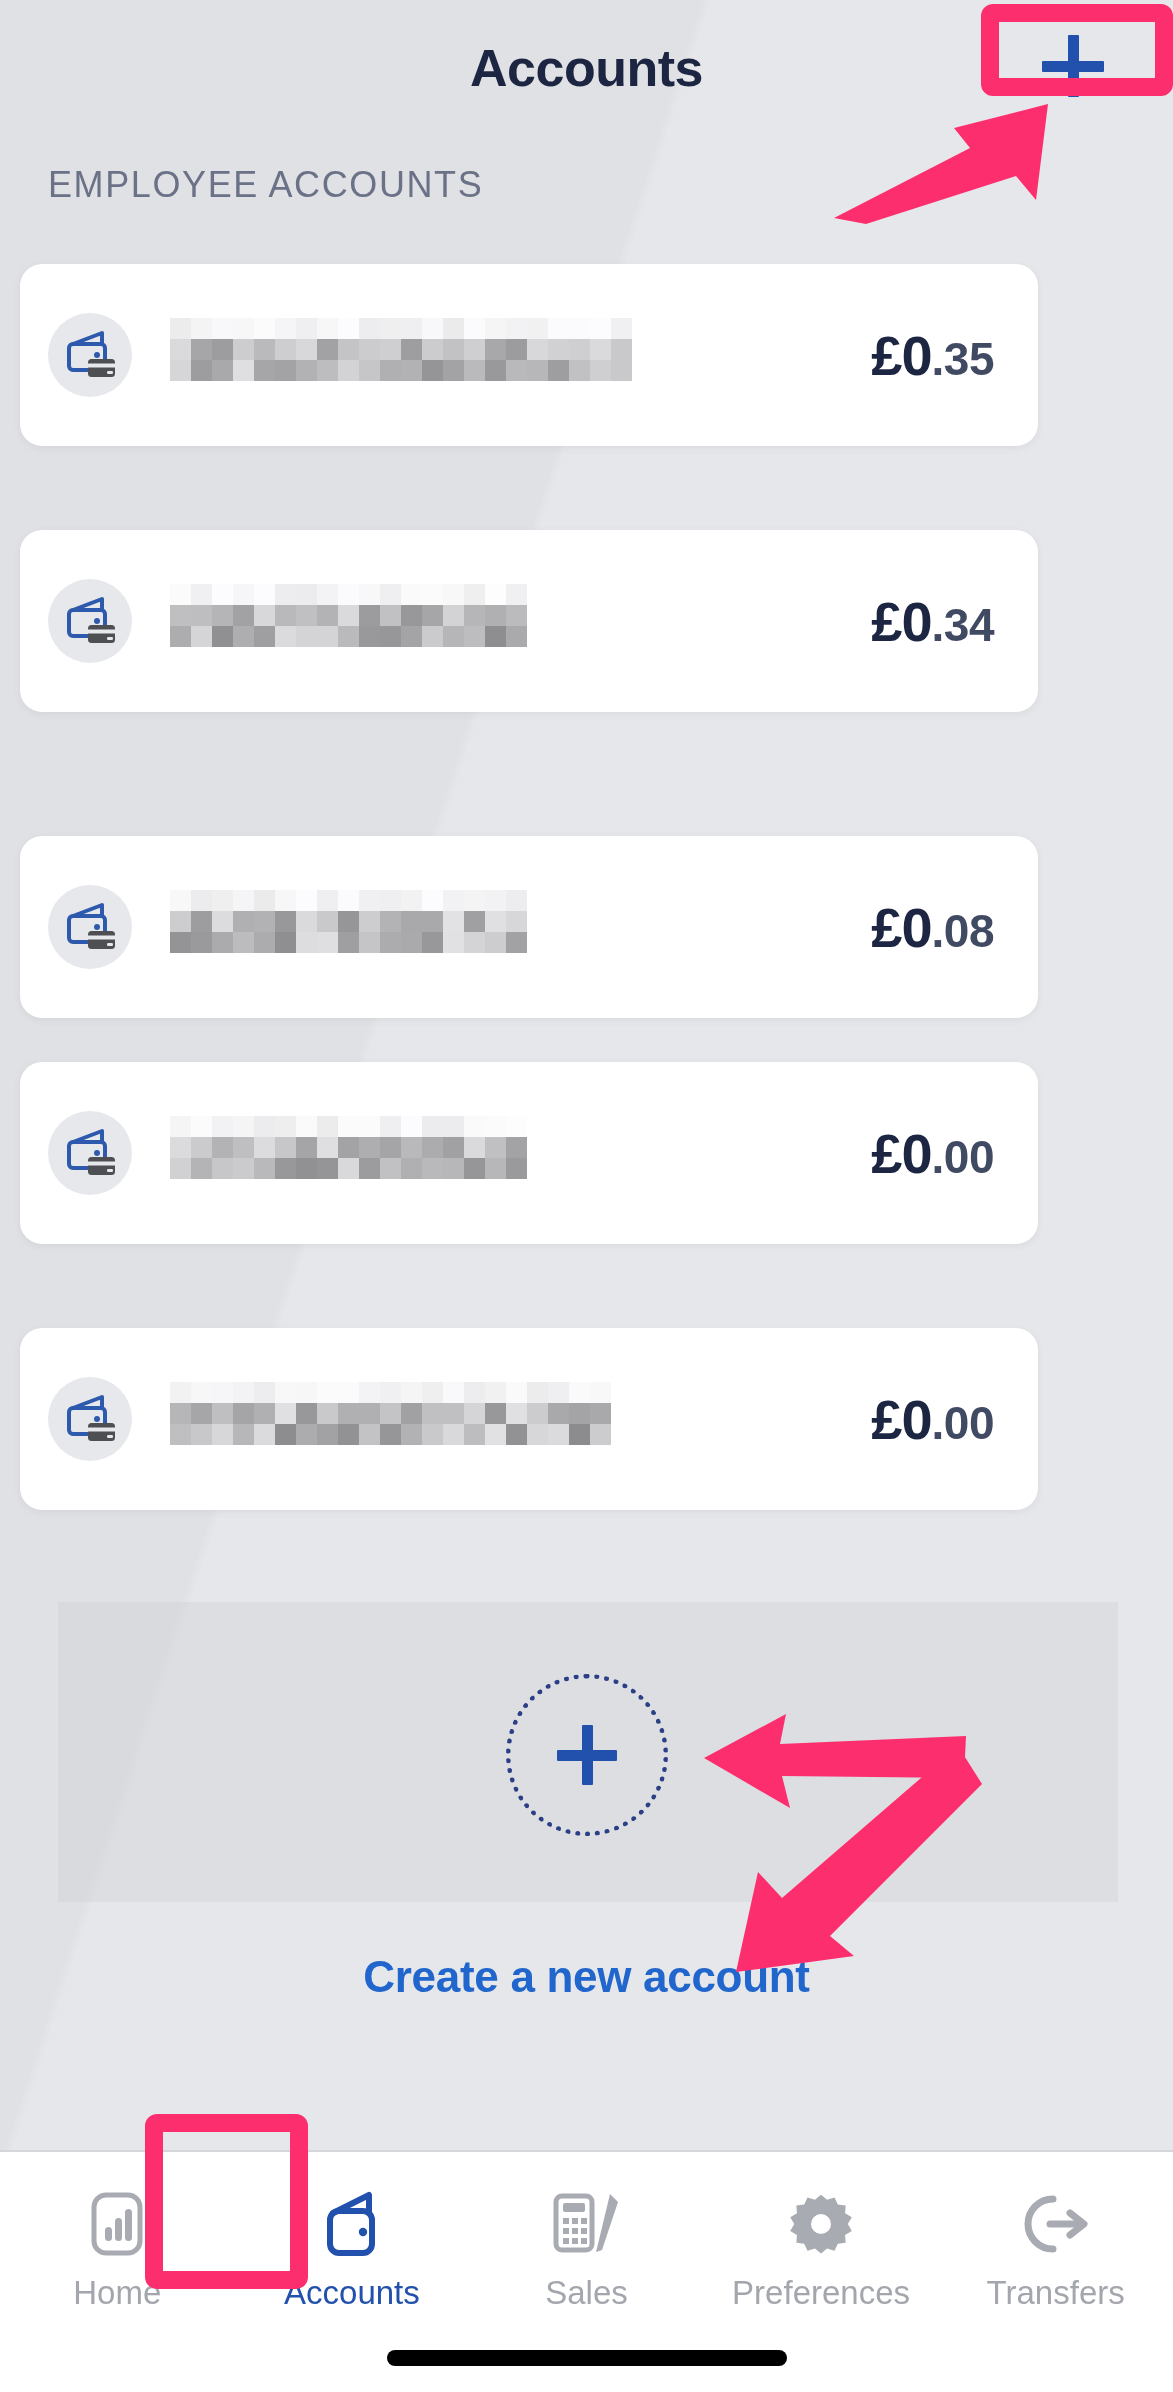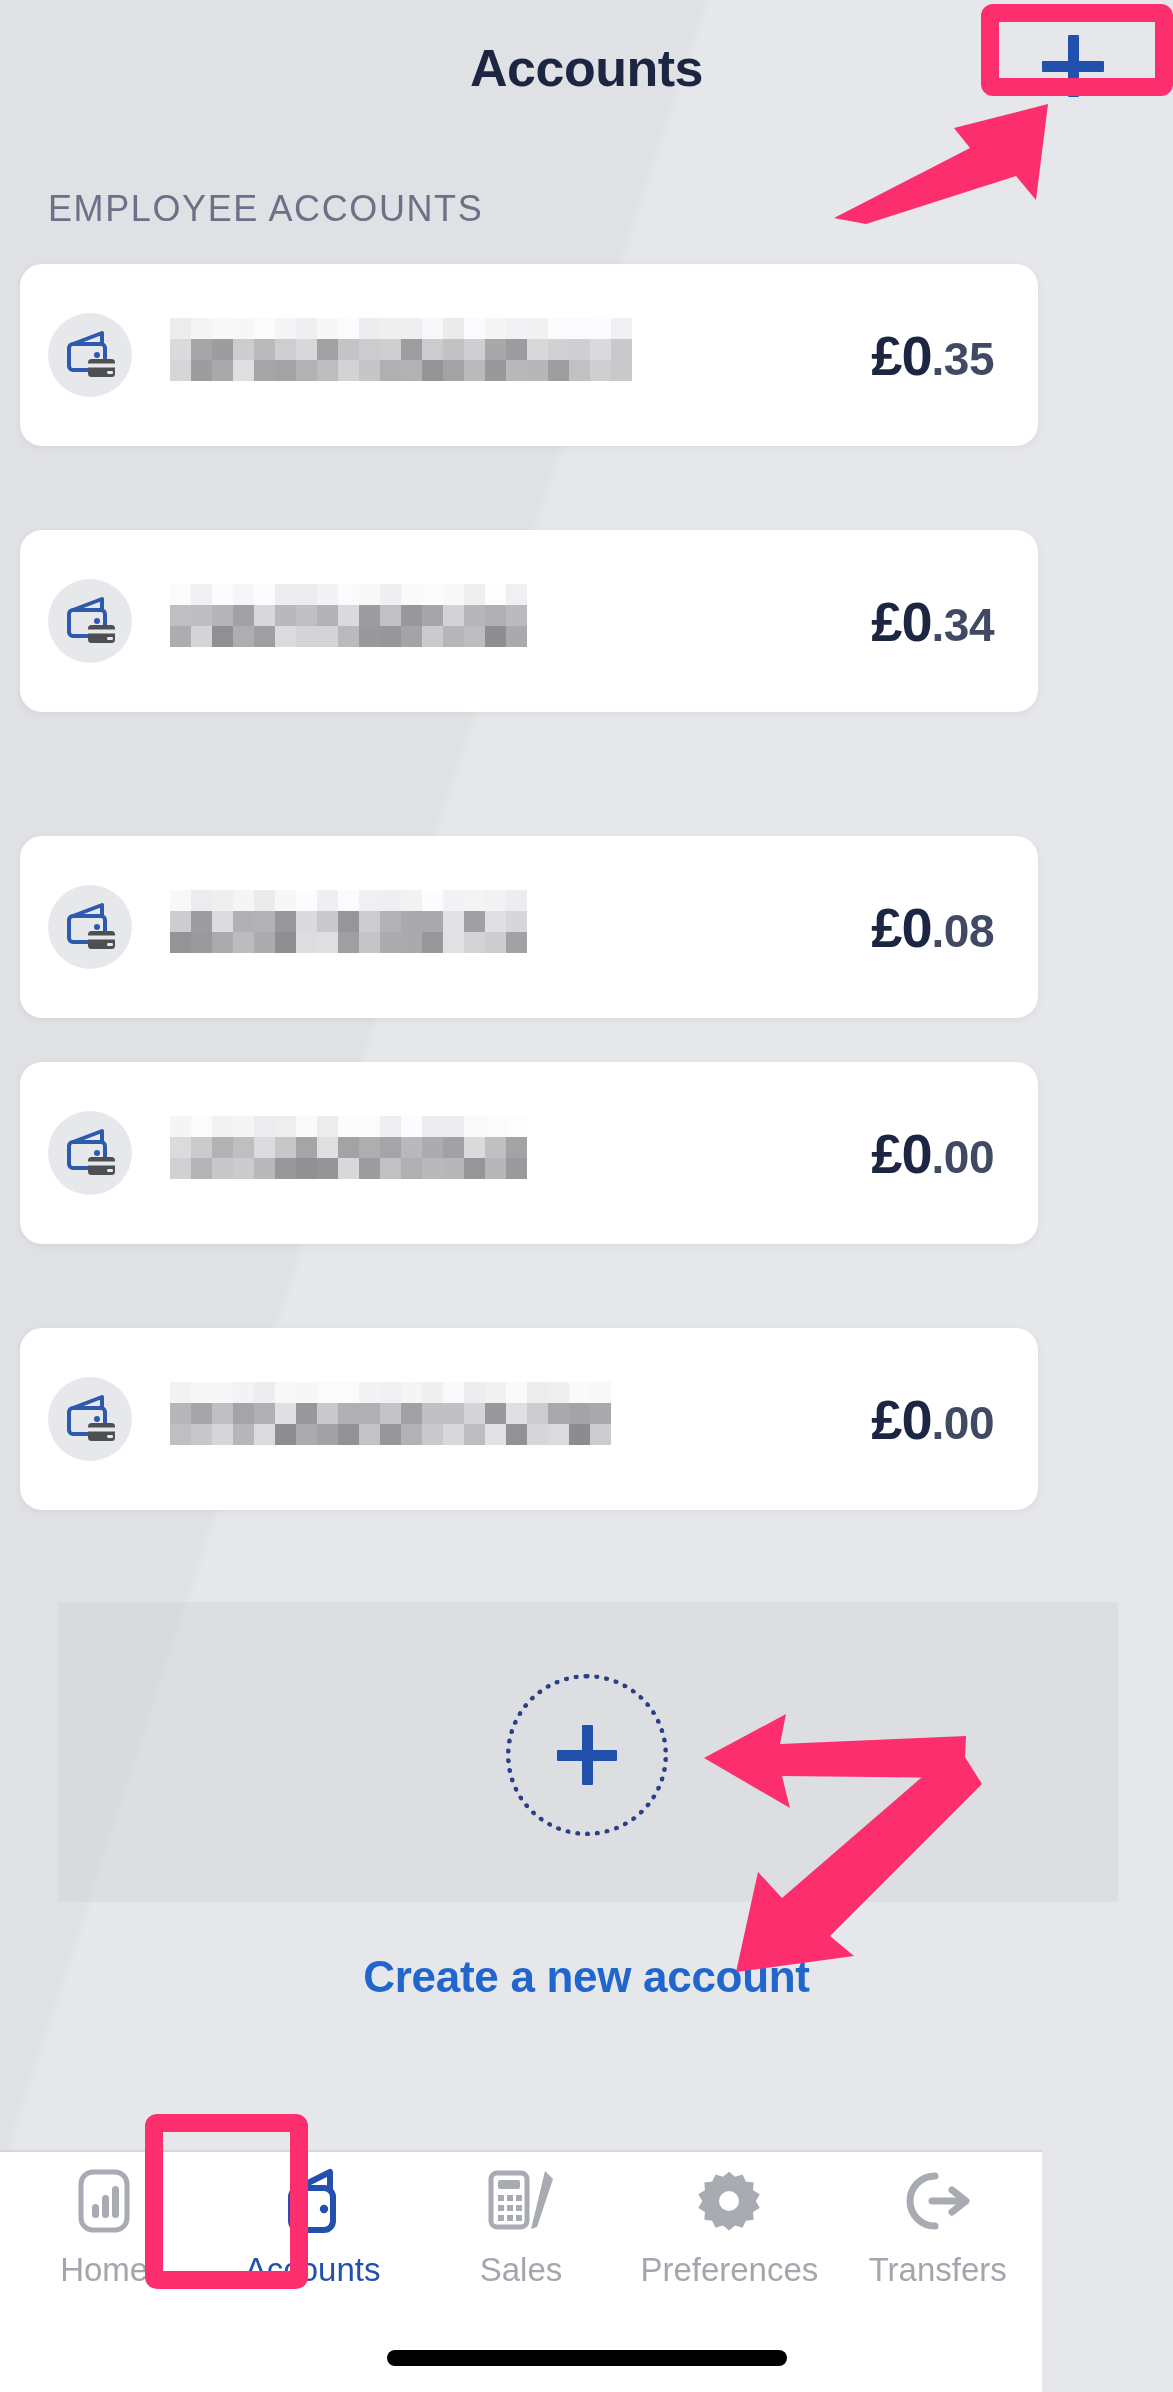--- a/index.html
+++ b/index.html
@@ -46,21 +46,21 @@
     position: absolute; border: 18px solid #fd2e6e; border-radius: 12px;
     z-index: 40; pointer-events: none;
   }
   #annot-add { left: 981px; top: 4px; width: 192px; height: 92px; }
   #annot-tab { left: 145px; top: 2114px; width: 163px; height: 175px; }
 
   .annot-arrow { position: absolute; z-index: 41; pointer-events: none; }
 
   
   .section-label {
-    position: absolute; left: 48px; top: 188px;
+    position: absolute; left: 48px; top: 164px;
     font-size: 36px; font-weight: 500; color: #6b7288;
     letter-spacing: 1.6px;
   }
 
   
   .card-list { position: absolute; left: 0; top: 0; width: 1173px; }
   .account-card {
     position: absolute; left: 20px; width: 1018px; height: 182px;
     background: #ffffff; border-radius: 22px;
     box-shadow: 0 2px 7px rgba(90, 95, 115, 0.09);
@@ -113,25 +113,25 @@
   .create-label {
     position: absolute; left: 0; right: 0; top: 1952px;
     text-align: center;
     font-size: 44px; font-weight: 700; color: #2166cc;
     letter-spacing: -0.3px;
     z-index: 5;
   }
 
   
   .tabbar {
-    position: absolute; left: 0; bottom: 0; width: 1042px; height: 242px;
+    position: absolute; left: 0; bottom: 0; width: 1173px; height: 242px;
     background: #ffffff;
     border-top: 2px solid #d4d6da;
     display: flex; align-items: flex-start; justify-content: space-around;
-    padding-top: 13px;
+    padding-top: 36px;
     z-index: 20;
   }
   .tab-item {
     width: 20%; display: flex; flex-direction: column;
     align-items: center; gap: 14px;
   }
   .tab-icon { height: 72px; display: flex; align-items: center; justify-content: center; }
   .tab-label { font-size: 33px; color: #a3a6ad; font-weight: 400; }
   .tab-item.active .tab-label { color: #2250ad; font-weight: 500; }
 

